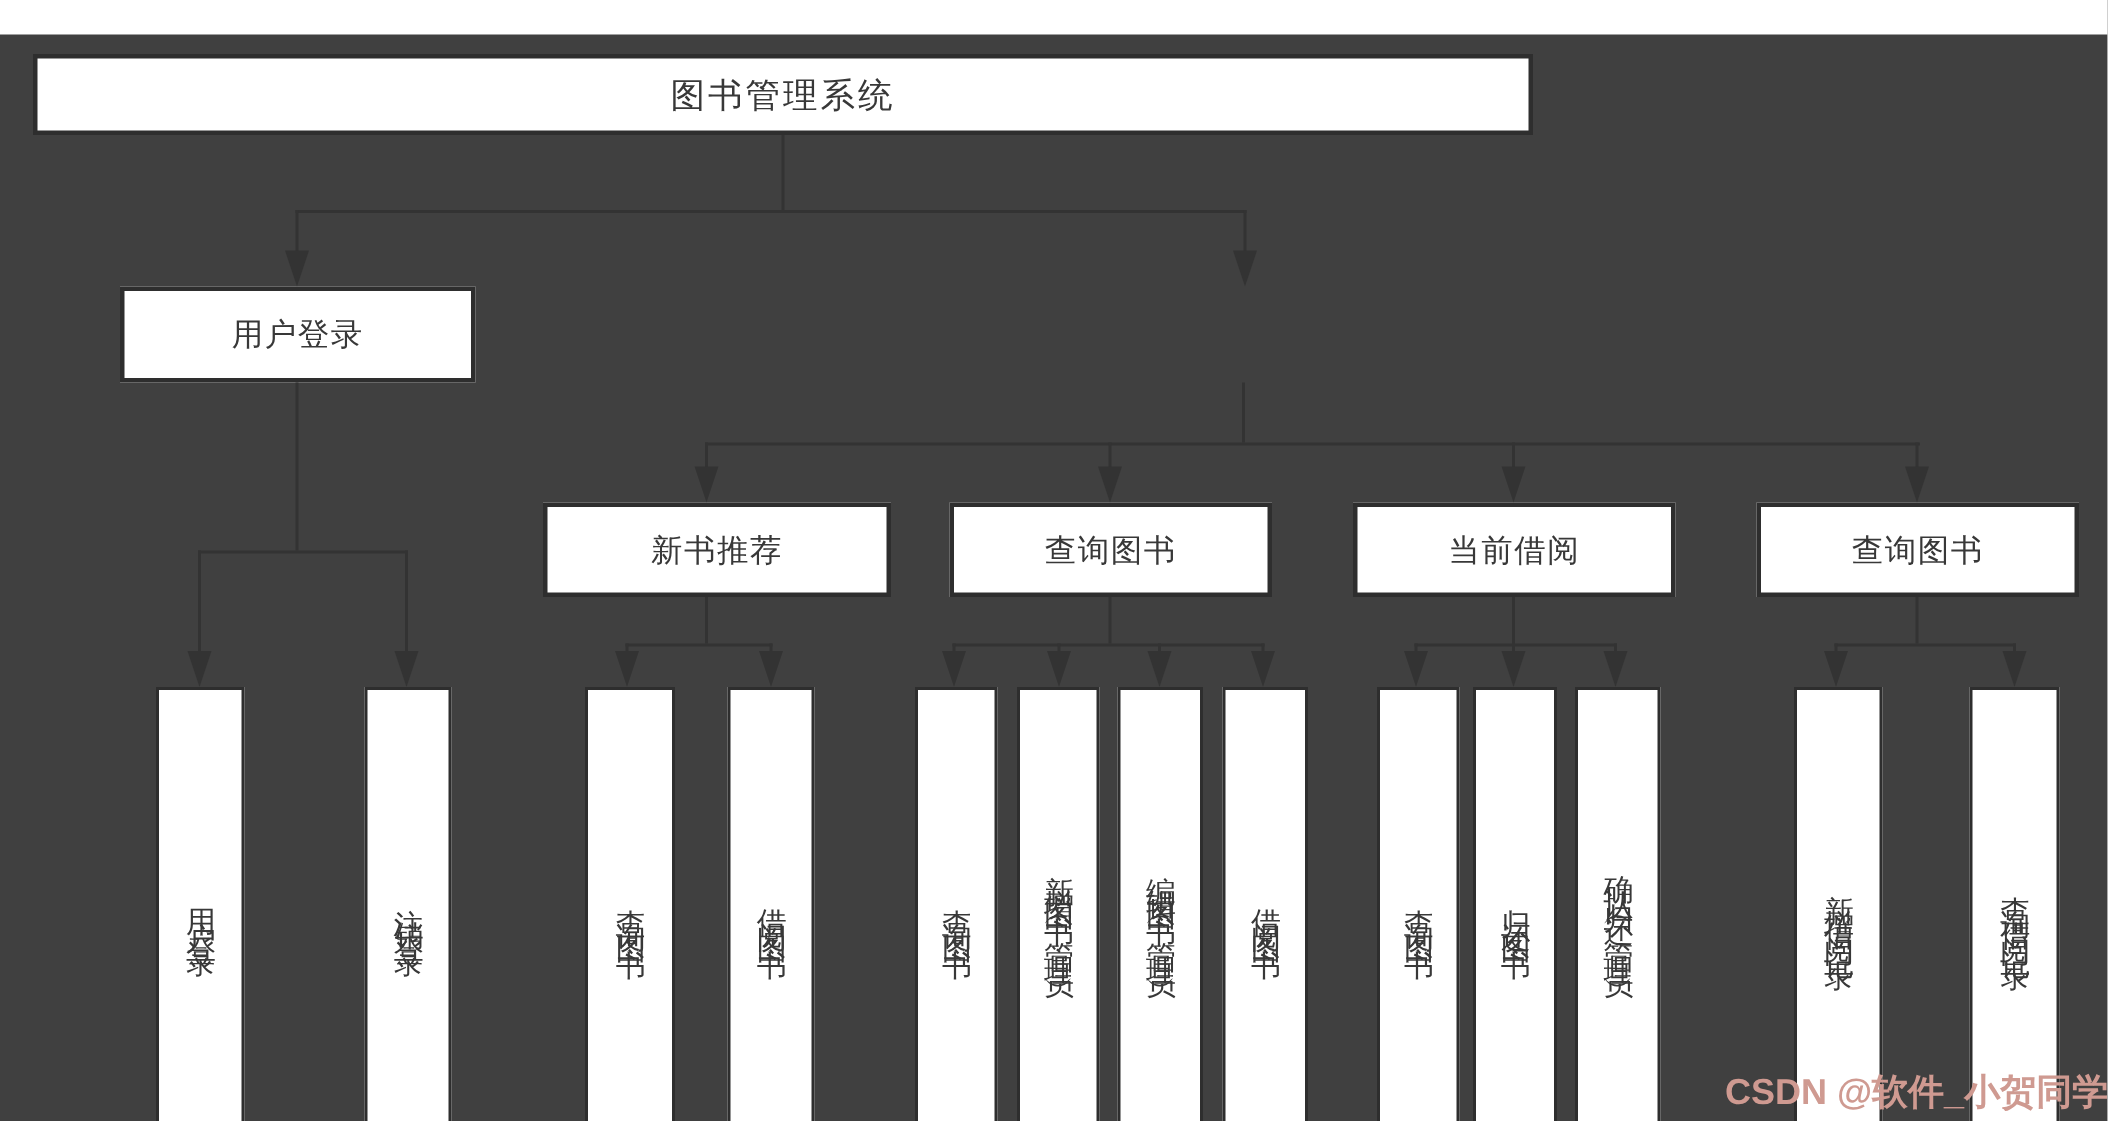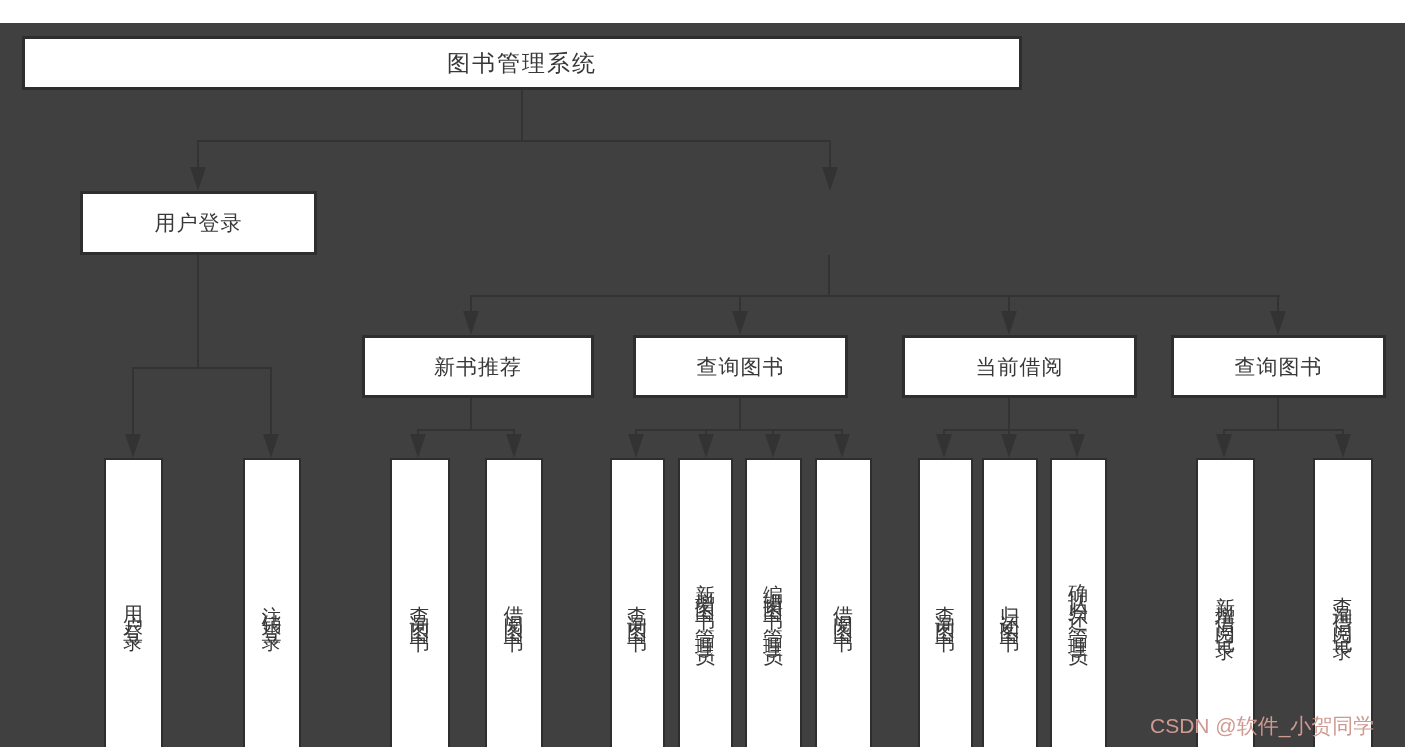--- a/index.html
+++ b/index.html
@@ -23,21 +23,21 @@
   .h,.v{position:absolute;background:#333;}
   .h{height:2px;}
   .v{width:2px;}
   .tri{
     position:absolute;width:0;height:0;
     border-left:8px solid transparent;border-right:8px solid transparent;
     border-top:24px solid #333;
   }
   .watermark{
     position:absolute;left:1150px;top:689px;
-    font-size:21px;color:#cf9a91;white-space:nowrap;
+    font-size:24px;color:#cf9a91;white-space:nowrap;font-weight:bold;
   }
 </style>
 </head>
 <body>
 
 <div class="canvas">
 
   <div class="node lvl1" style="left:22px;top:13px;width:1000px;height:54px">
     <span>图书管理系统</span>
   </div>
@@ -45,21 +45,21 @@
   <div class="node lvl2" style="left:80px;top:168px;width:237px;height:64px">
     <span>用户登录</span>
   </div>
 
   <div class="node lvl3" style="left:362px;top:312px;width:232px;height:63px">
     <span>新书推荐</span>
   </div>
   <div class="node lvl3" style="left:633px;top:312px;width:215px;height:63px">
     <span>查询图书</span>
   </div>
-  <div class="node lvl3" style="left:902px;top:312px;width:235px;height:63px">
+  <div class="node lvl3" style="left:902px;top:312px;width:215px;height:63px">
     <span>当前借阅</span>
   </div>
   <div class="node lvl3" style="left:1171px;top:312px;width:215px;height:63px">
     <span>查询图书</span>
   </div>
 
   <div class="node vbox" style="left:104px;top:435px;width:59px;height:300px">
     <span>用户登录</span>
   </div>
   <div class="node vbox" style="left:243px;top:435px;width:58px;height:300px">

